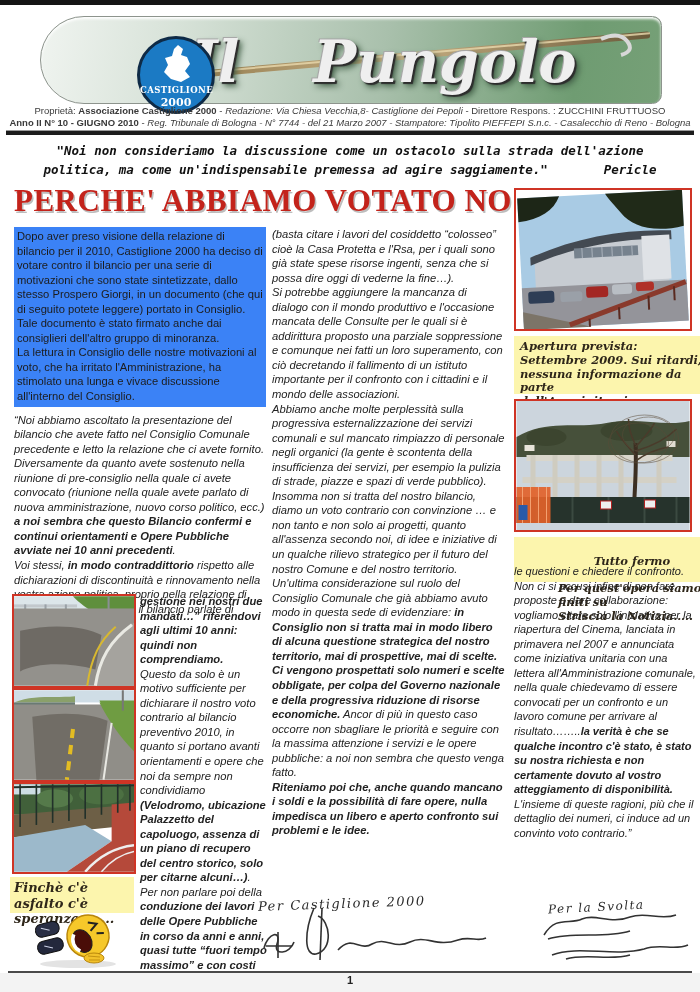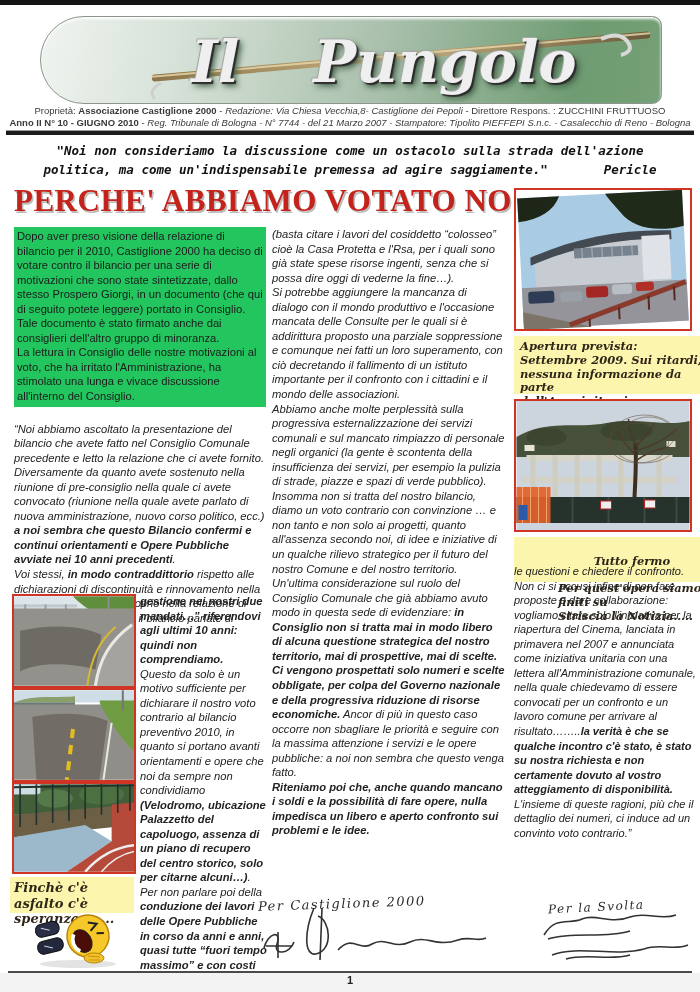--- a/index.html
+++ b/index.html
@@ -38,22 +38,22 @@
          font-size:12.5px;line-height:19px;color:#111;}
   .q-attr{margin-left:56px;}
   .headline{position:absolute;left:14px;top:183px;margin:0;font-family:"Liberation Serif",serif;
             font-weight:bold;font-size:31px;letter-spacing:.5px;color:#c3231b;
             text-shadow:1.5px 1.5px 0 #bdbdbd;}
 
   
   .itxt{font-size:11.2px;line-height:14.55px;font-style:italic;color:#222;}
   .itxt p{margin:0;}
   .col-a{position:absolute;left:14px;top:227px;width:252px;}
-  .highlight{background:#22c55e;padding:2px 3px 3px 3px;font-style:normal;
-             font-size:11.2px;line-height:14.55px;color:#1c1c1c;margin-bottom:15px;}
+  .highlight{background:#3b82f6;padding:2px 3px 3px 3px;font-style:normal;
+             font-size:11.2px;line-height:14.55px;color:#1c1c1c;margin-bottom:6px;}
   .highlight p{margin:0;}
   .col-a-narrow{position:absolute;left:140px;top:594px;width:127px;}
   .col-b{position:absolute;left:272px;top:227px;width:233px;}
   .col-c{position:absolute;left:514px;top:564px;width:182px;font-size:11px;}
 
   
   .photo-frame{position:absolute;border:2px solid #cf3425;background:#fff;box-sizing:border-box;overflow:hidden;}
   .pf-r1{left:514px;top:188px;width:178px;height:143px;}
   .pf-r2{left:514px;top:399px;width:178px;height:133px;}
   .stack1{left:12px;top:594px;width:124px;height:94px;}
@@ -96,20 +96,27 @@
         </linearGradient>
       </defs>
       <rect x="110" y="36" width="500" height="7" rx="3" fill="url(#stk)" transform="rotate(-5 360 40)"></rect>
       <rect x="110" y="37" width="500" height="2" fill="#ead9ae" opacity=".8" transform="rotate(-5 360 40)"></rect>
       <path d="M560,22 q18,-8 26,2 q8,10 -6,14" fill="none" stroke="#d8d8d8" stroke-width="4"></path>
       <path d="M120,66 q-14,8 -6,16" fill="none" stroke="#cfcfcf" stroke-width="3"></path>
     </svg>
     <div class="masthead-title">
       <span class="w1">Il</span>
       <span class="w2">Pungolo</span>
+    </div>
+    <div class="logo">
+      <svg width="48" height="42" viewBox="0 0 48 42">
+        <path d="M24,1 L29,5 L27,11 L33,13 L36,20 L31,27 L36,33 L27,38 L17,35 L10,28 L14,21 L11,14 L18,12 L20,5 Z" fill="#ffffff"></path>
+      </svg>
+      <div class="logo-t1">CASTIGLIONE</div>
+      <div class="logo-t2">2000</div>
     </div>
   </div>
 
   <div class="info info1"><span>Proprietà:  </span><span class="bd">Associazione Castiglione 2000</span><span> - </span><span class="it">Redazione: Via Chiesa Vecchia,8- Castiglione dei Pepoli </span><span> - Direttore Respons. : ZUCCHINI FRUTTUOSO</span></div>
   <div class="info info2"><span class="bd">Anno II  N° 10 - GIUGNO 2010</span><span> - </span><span class="it">Reg. Tribunale di Bologna - N° 7744 - del  21 Marzo 2007 - Stampatore: Tipolito PIEFFEPI S.n.c. - Casalecchio di Reno - Bologna</span></div>
   <div class="divider"></div>
 
   <div class="quote">
     <div>"Noi non consideriamo la discussione come un ostacolo sulla strada dell'azione</div>
     <div>

